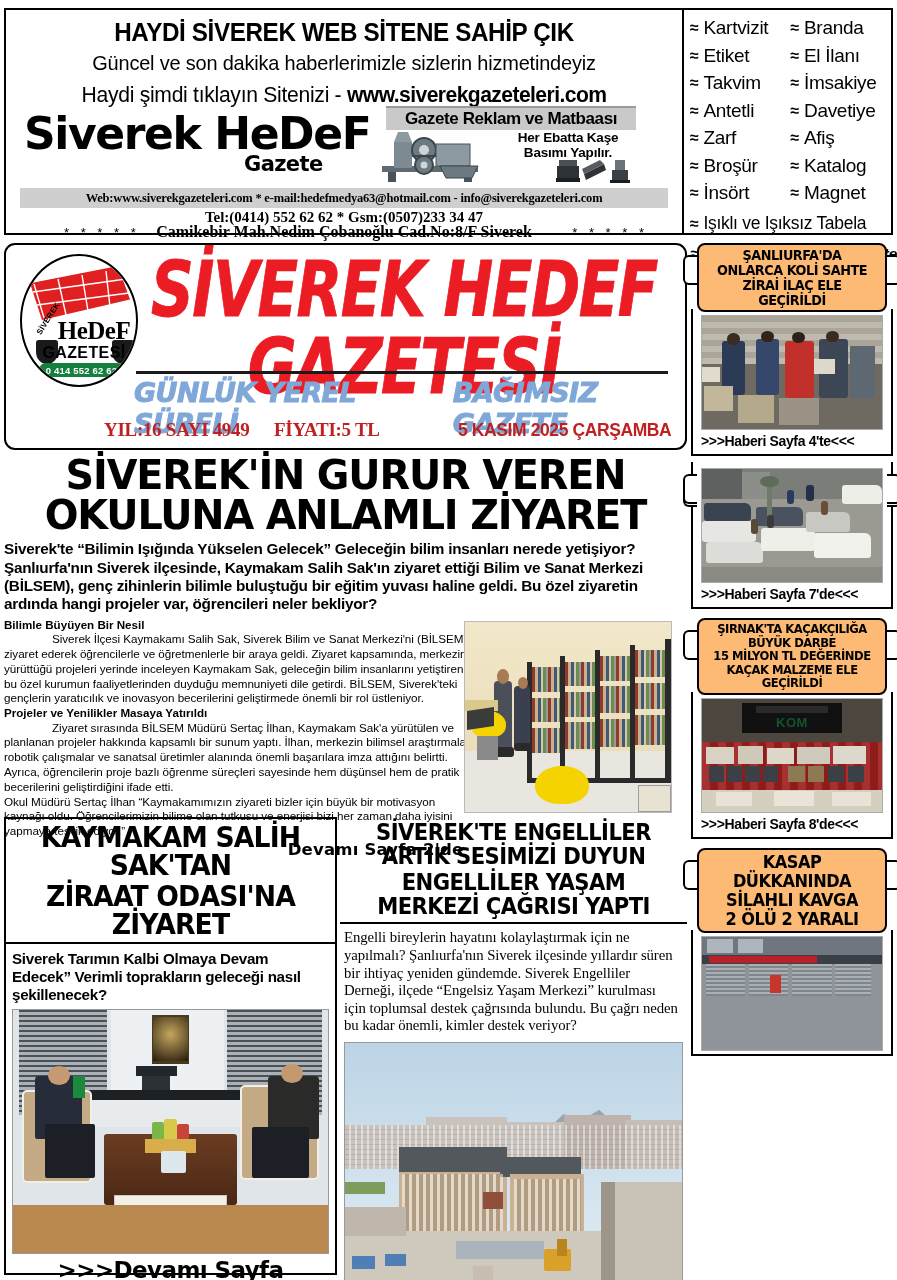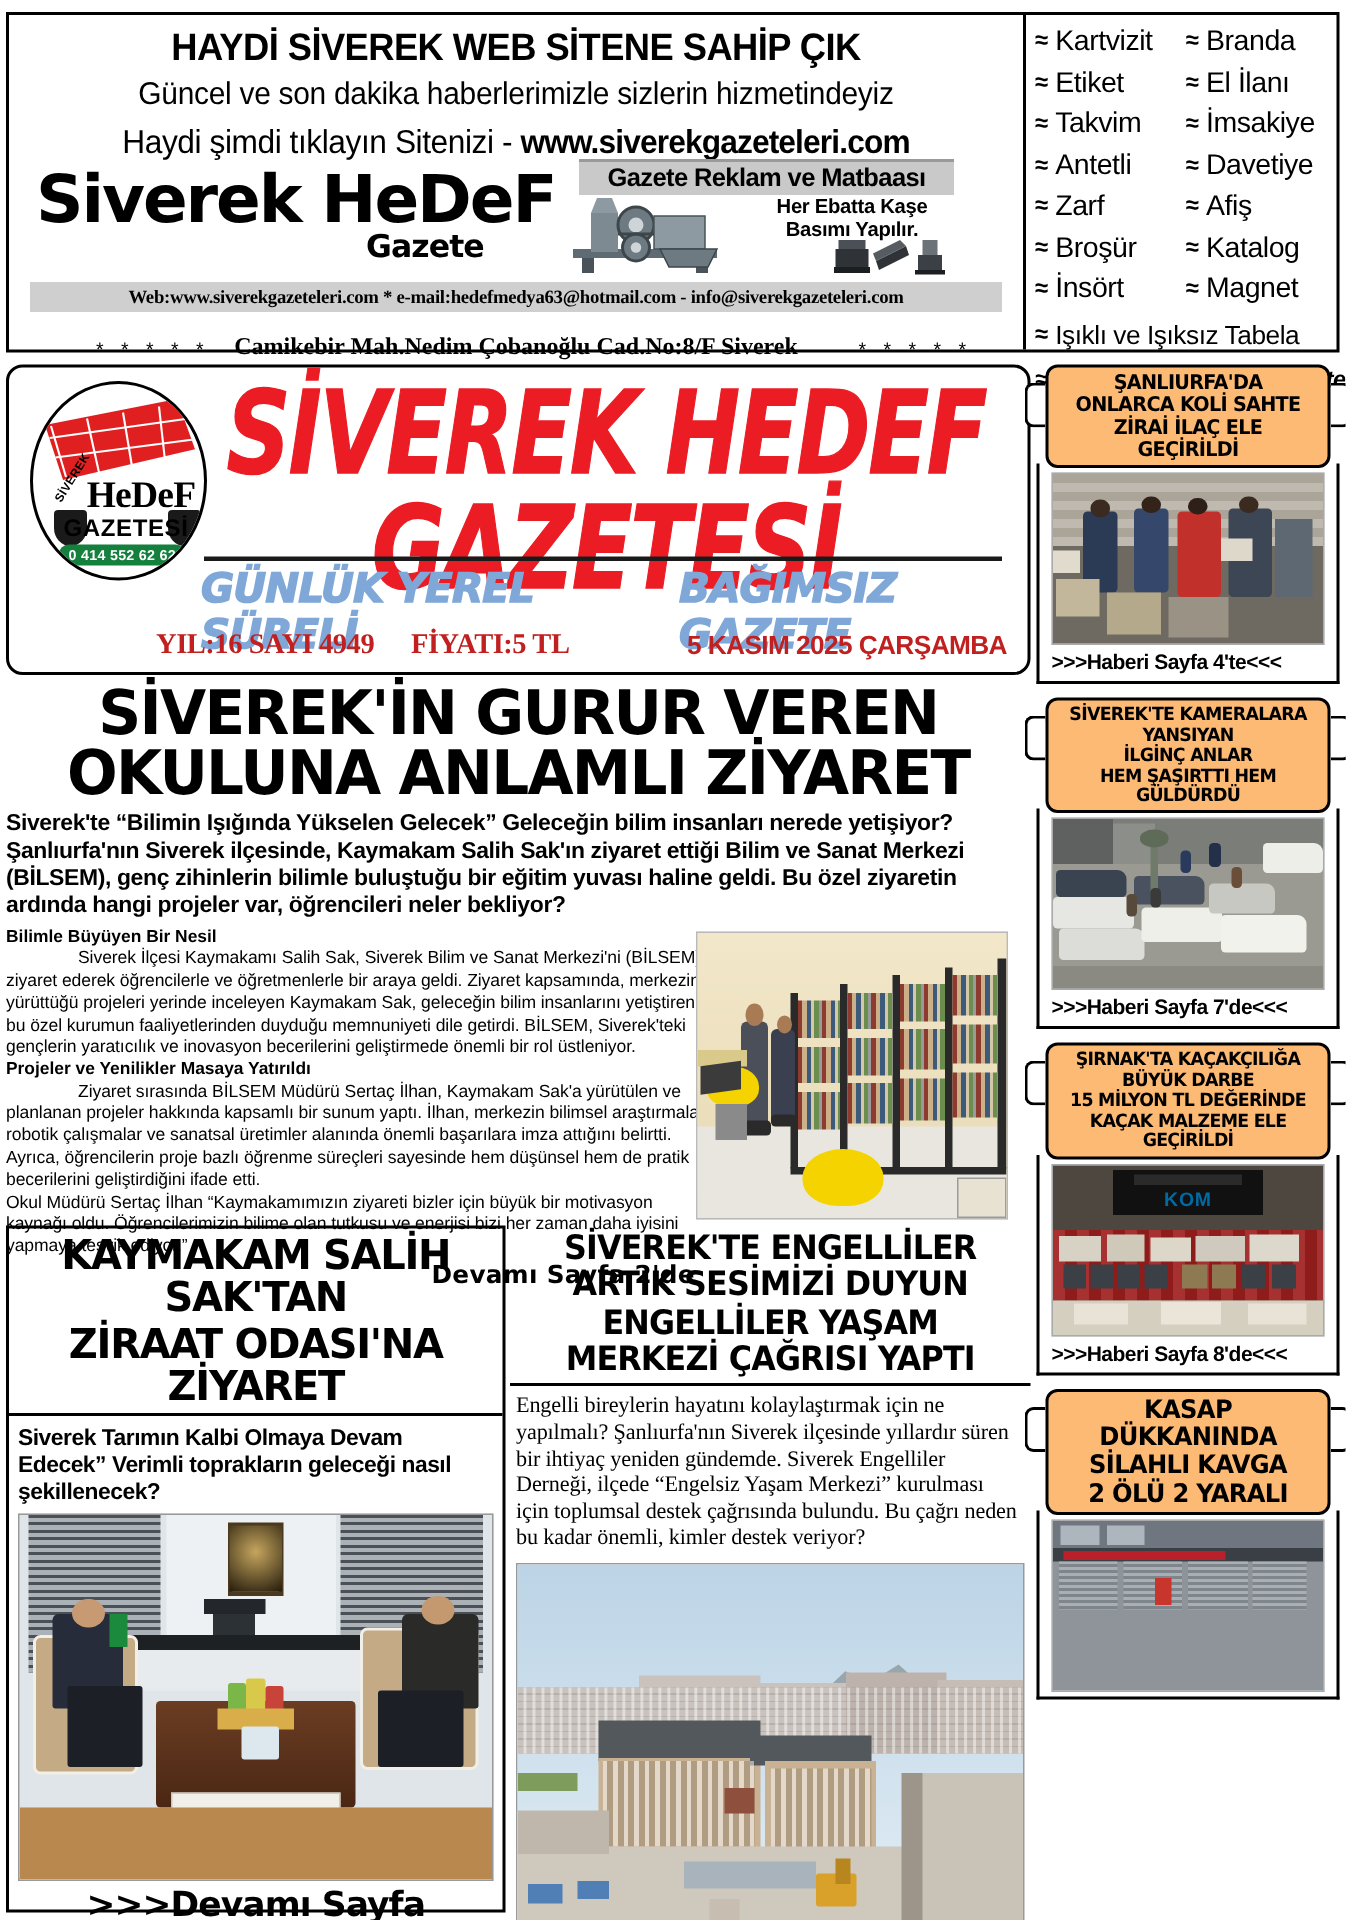--- a/index.html
+++ b/index.html
@@ -343,20 +343,21 @@
             <polygon points="28,18 48,8 50,14 30,24" fill="#2f3338"></polygon>
             <polygon points="28,18 48,8 44,4 26,13" fill="#565c62"></polygon>
             <rect x="56" y="14" width="16" height="10" fill="#3a4046"></rect>
             <rect x="59" y="4" width="10" height="10" fill="#6b7278"></rect>
             <rect x="54" y="24" width="20" height="3" fill="#1c1f22"></rect>
           </svg>
         </div>
       </div>
 
       <div class="web-bar">Web:www.siverekgazeteleri.com * e-mail:hedefmedya63@hotmail.com - info@siverekgazeteleri.com</div>
+      <div class="tel-line">Tel:(0414) 552 62 62 * Gsm:(0507)233 34 47</div>
       <div class="addr-wrap">
         <span class="stars-l">* * * * *</span>
         <span class="addr-line">Camikebir Mah.Nedim Çobanoğlu Cad.No:8/F Siverek</span>
         <span class="stars-r">* * * * *</span>
       </div>
     </div>
 
     <div class="tb-right">
       <div class="svc-grid">
         <div class="svc-item">
@@ -633,25 +634,20 @@
     </div>
 
     <div class="side-card">
       <div class="tab-l"></div>
       <div class="tab-r"></div>
     </div>
 
     <div class="side-card">
       <div class="tab-l"></div>
       <div class="tab-r"></div>
-      <div class="card-head">
-        <div class="card-head-t ch-sm">SİVEREK'TE KAMERALARA YANSIYAN</div>
-        <div class="card-head-t ch-sm">İLGİNÇ ANLAR</div>
-        <div class="card-head-t ch-sm">HEM ŞAŞIRTTI HEM GÜLDÜRDÜ</div>
-      </div>
       <div class="card-body">
         <div class="card-photo">
           <div class="ph">
             <i class="street"></i>
             <i style="left:0%;top:0%;width:100%;height:26%;background:#7b7d78"></i>
             <i style="left:0%;top:0%;width:22%;height:26%;background:#5e615f"></i>
             <i style="left:22%;top:2%;width:16%;height:24%;background:#8c8f89"></i>
             <i style="left:0%;top:26%;width:100%;height:74%;background:#9b9a92"></i>
             <i class="car" style="left:1%;top:30%;width:26%;height:16%;background:#3a4350"></i>
             <i class="car" style="left:0%;top:46%;width:30%;height:18%;background:#e6e6e2"></i>
@@ -683,21 +679,21 @@
         <div class="card-head-t ch-sm">15 MİLYON TL DEĞERİNDE</div>
         <div class="card-head-t ch-sm">KAÇAK MALZEME ELE GEÇİRİLDİ</div>
       </div>
       <div class="card-body">
         <div class="card-photo">
           <div class="ph">
             <i class="komtbl"></i>
             <i style="left:0%;top:0%;width:100%;height:38%;background:#4d4740"></i>
             <i class="kombanner" style="left:22%;top:3%;width:56%;height:27%"></i>
             <i style="left:30%;top:6%;width:40%;height:6%;background:#2a2a2a"></i>
-            <div style="position:absolute;left:22%;top:14%;width:56%;text-align:center;color:#0369a1;font-weight:bold;font-size:13px;letter-spacing:0.5px">KOM</div>
+            <div style="position:absolute;left:22%;top:14%;width:56%;text-align:center;color:#14532d;font-weight:bold;font-size:13px;letter-spacing:0.5px">KOM</div>
             <i style="left:0%;top:38%;width:100%;height:42%;background:#a0201f"></i>
             <i style="left:0%;top:38%;width:100%;height:42%;background:repeating-linear-gradient(90deg,rgba(255,255,255,0.08) 0 8px,rgba(0,0,0,0.12) 8px 16px)"></i>
             <i style="left:2%;top:42%;width:16%;height:15%;background:#d8d2c4"></i>
             <i style="left:20%;top:41%;width:14%;height:16%;background:#cfc9ba"></i>
             <i style="left:36%;top:43%;width:15%;height:14%;background:#ddd7c9"></i>
             <i style="left:53%;top:42%;width:18%;height:15%;background:#cfcabd"></i>
             <i style="left:73%;top:41%;width:18%;height:16%;background:#ddd8cc"></i>
             <i style="left:4%;top:59%;width:8%;height:14%;background:#3b4046"></i>
             <i style="left:14%;top:59%;width:8%;height:14%;background:#3b4046"></i>
             <i style="left:24%;top:59%;width:8%;height:14%;background:#3b4046"></i>

